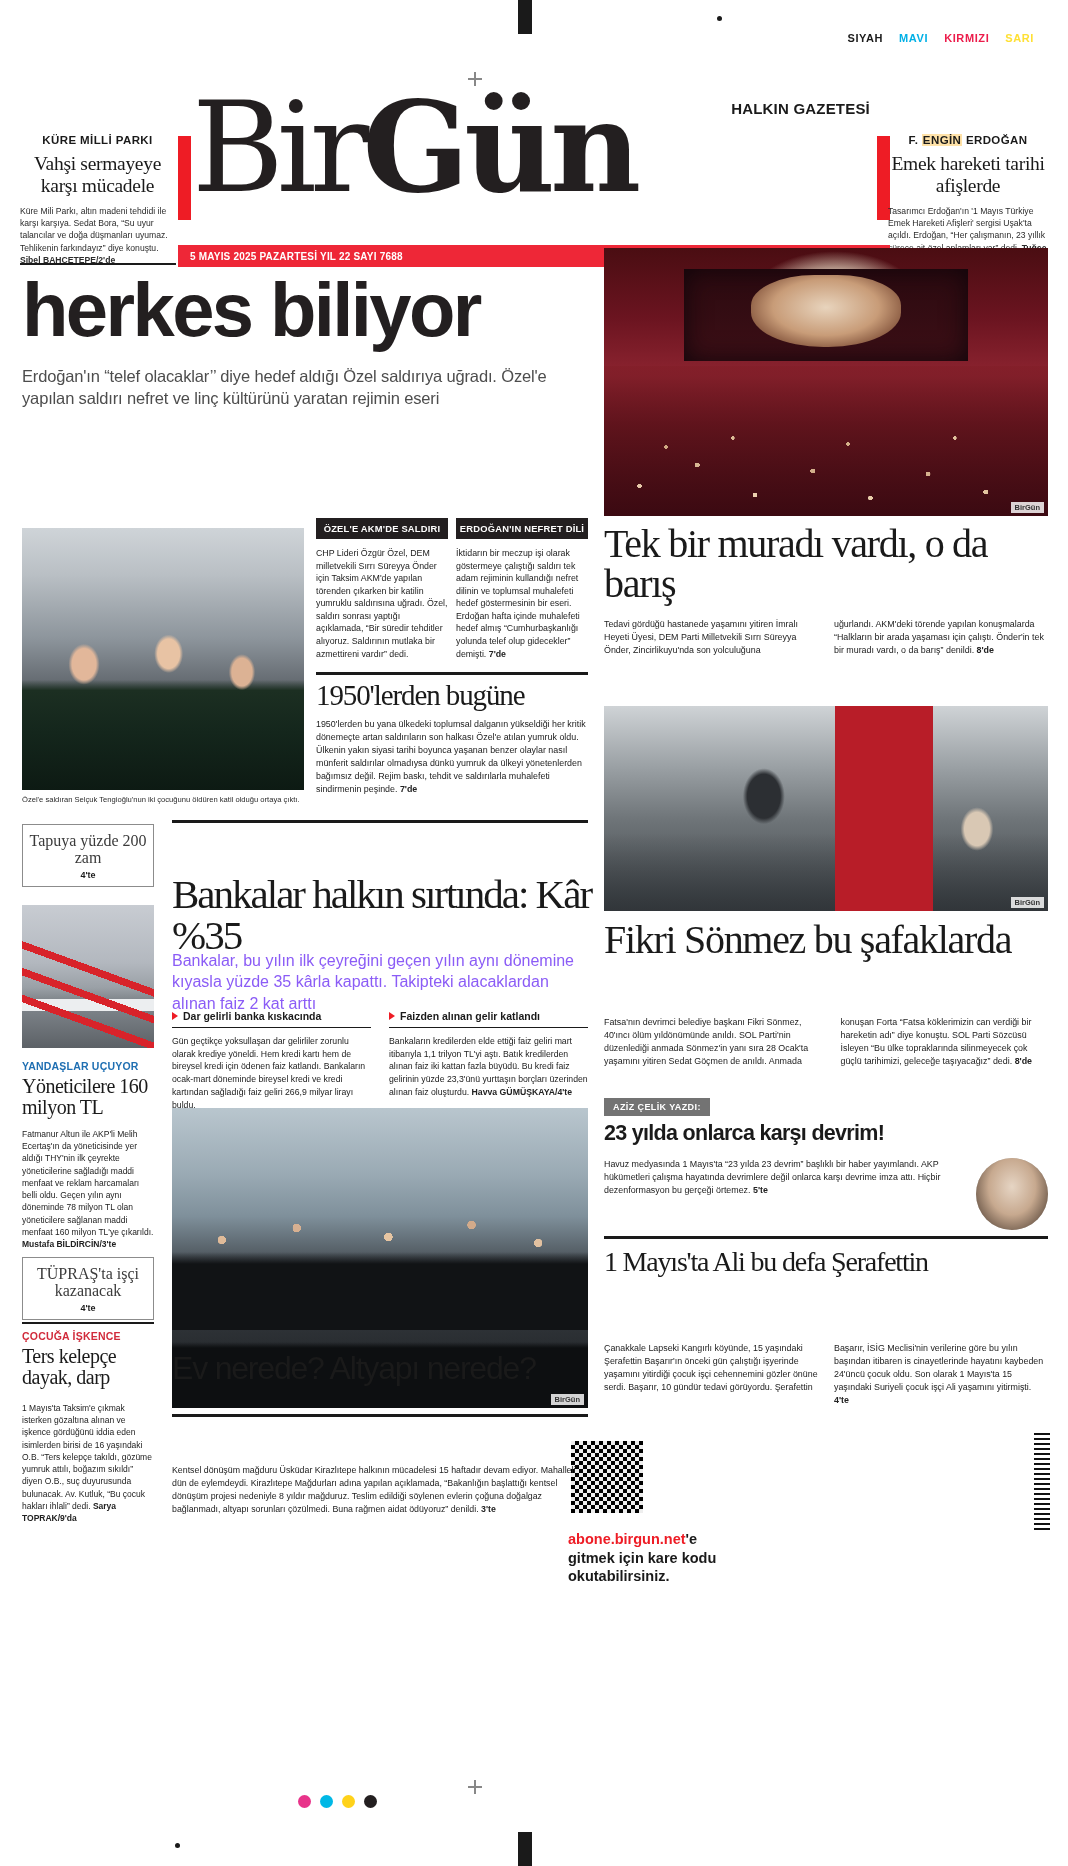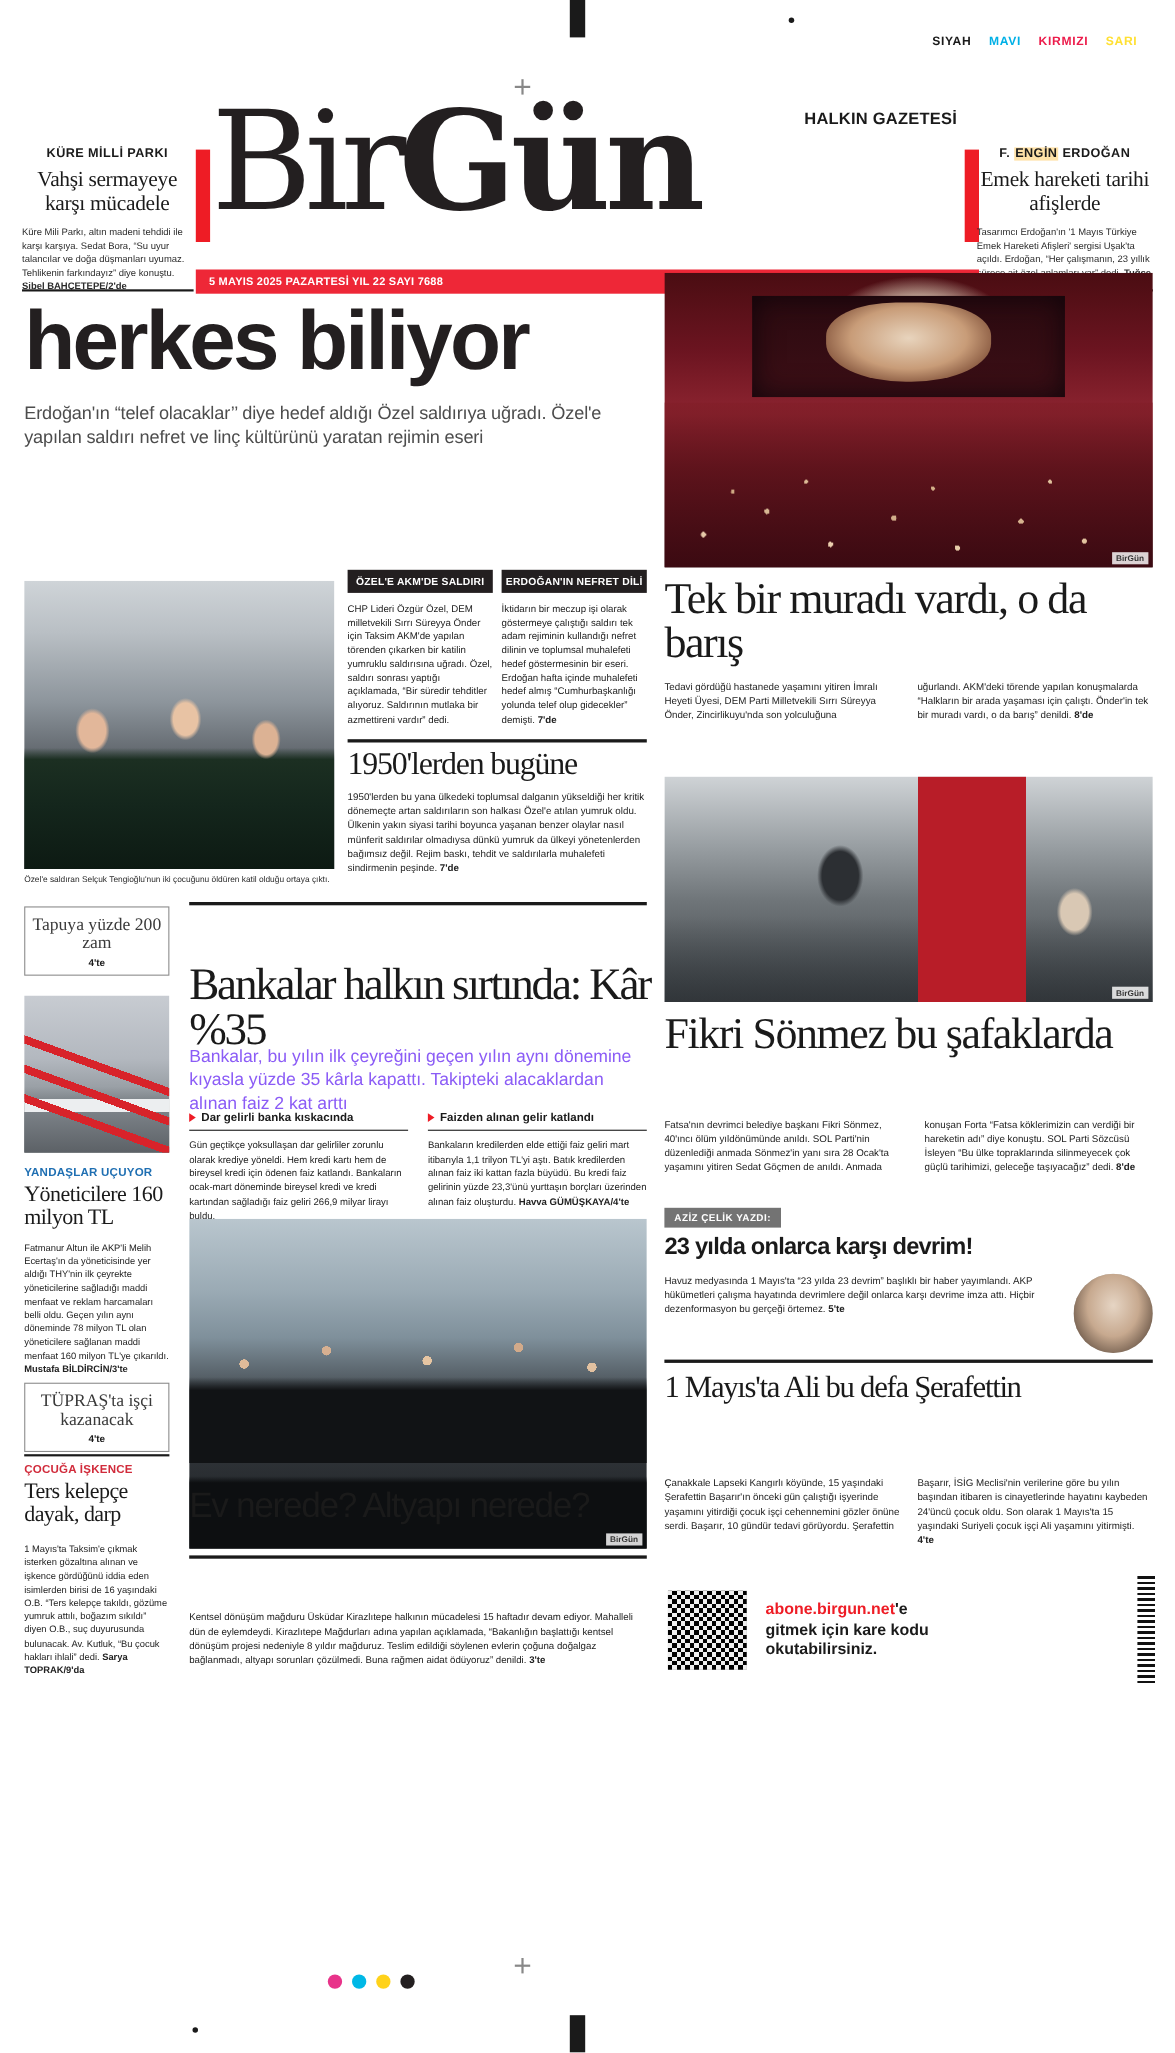--- a/index.html
+++ b/index.html
@@ -102,21 +102,21 @@
   .aziz-face { position: absolute; right: 20px; top: 1158px; width: 72px; height: 72px; border-radius: 50%; overflow: hidden; background: #c9c7c2; }
 
   
   .mayis-rule { position: absolute; left: 604px; top: 1236px; width: 444px; height: 2.5px; background: #1a1a1a; }
   .mayis-head { position: absolute; left: 604px; top: 1248px; width: 444px; font-family: "Liberation Serif", serif; font-size: 28px; line-height: 1.0; letter-spacing: -1.2px; }
   .mayis-body { position: absolute; left: 604px; top: 1342px; width: 444px; display: flex; gap: 16px; }
   .mayis-body .col { flex: 1; font-size: 8.9px; line-height: 1.46; color: #222; }
   .mayis-body b { font-weight: 800; }
 
   
-  .qr-box { position: absolute; left: 604px; top: 1438px; width: 400px; height: 88px; display: flex; align-items: center; gap: 14px; }
+  .qr-box { position: absolute; left: 568px; top: 1438px; width: 400px; height: 88px; display: flex; align-items: flex-start; gap: 14px; flex-direction: column; }
   .qr-img { width: 78px; height: 78px; background: #fff; position: relative; }
   .qr-txt { font-size: 14.5px; line-height: 1.28; font-weight: 700; color: #1a1a1a; }
   .qr-txt .red { color: #ee1c25; }
 
   
   .tag-badge { position: absolute; width: 132px; border: 1.4px solid #8c8c8c; text-align: center; padding: 7px 4px 6px; }
   .tag-badge .t { font-family: "Liberation Serif", serif; font-size: 16px; line-height: 1.08; color: #3a3a3a; }
   .tag-badge .p { font-size: 9px; font-weight: 800; margin-top: 3px; color: #1a1a1a; }
   .tapuya { left: 22px; top: 824px; }
   .tupras { left: 22px; top: 1257px; }

